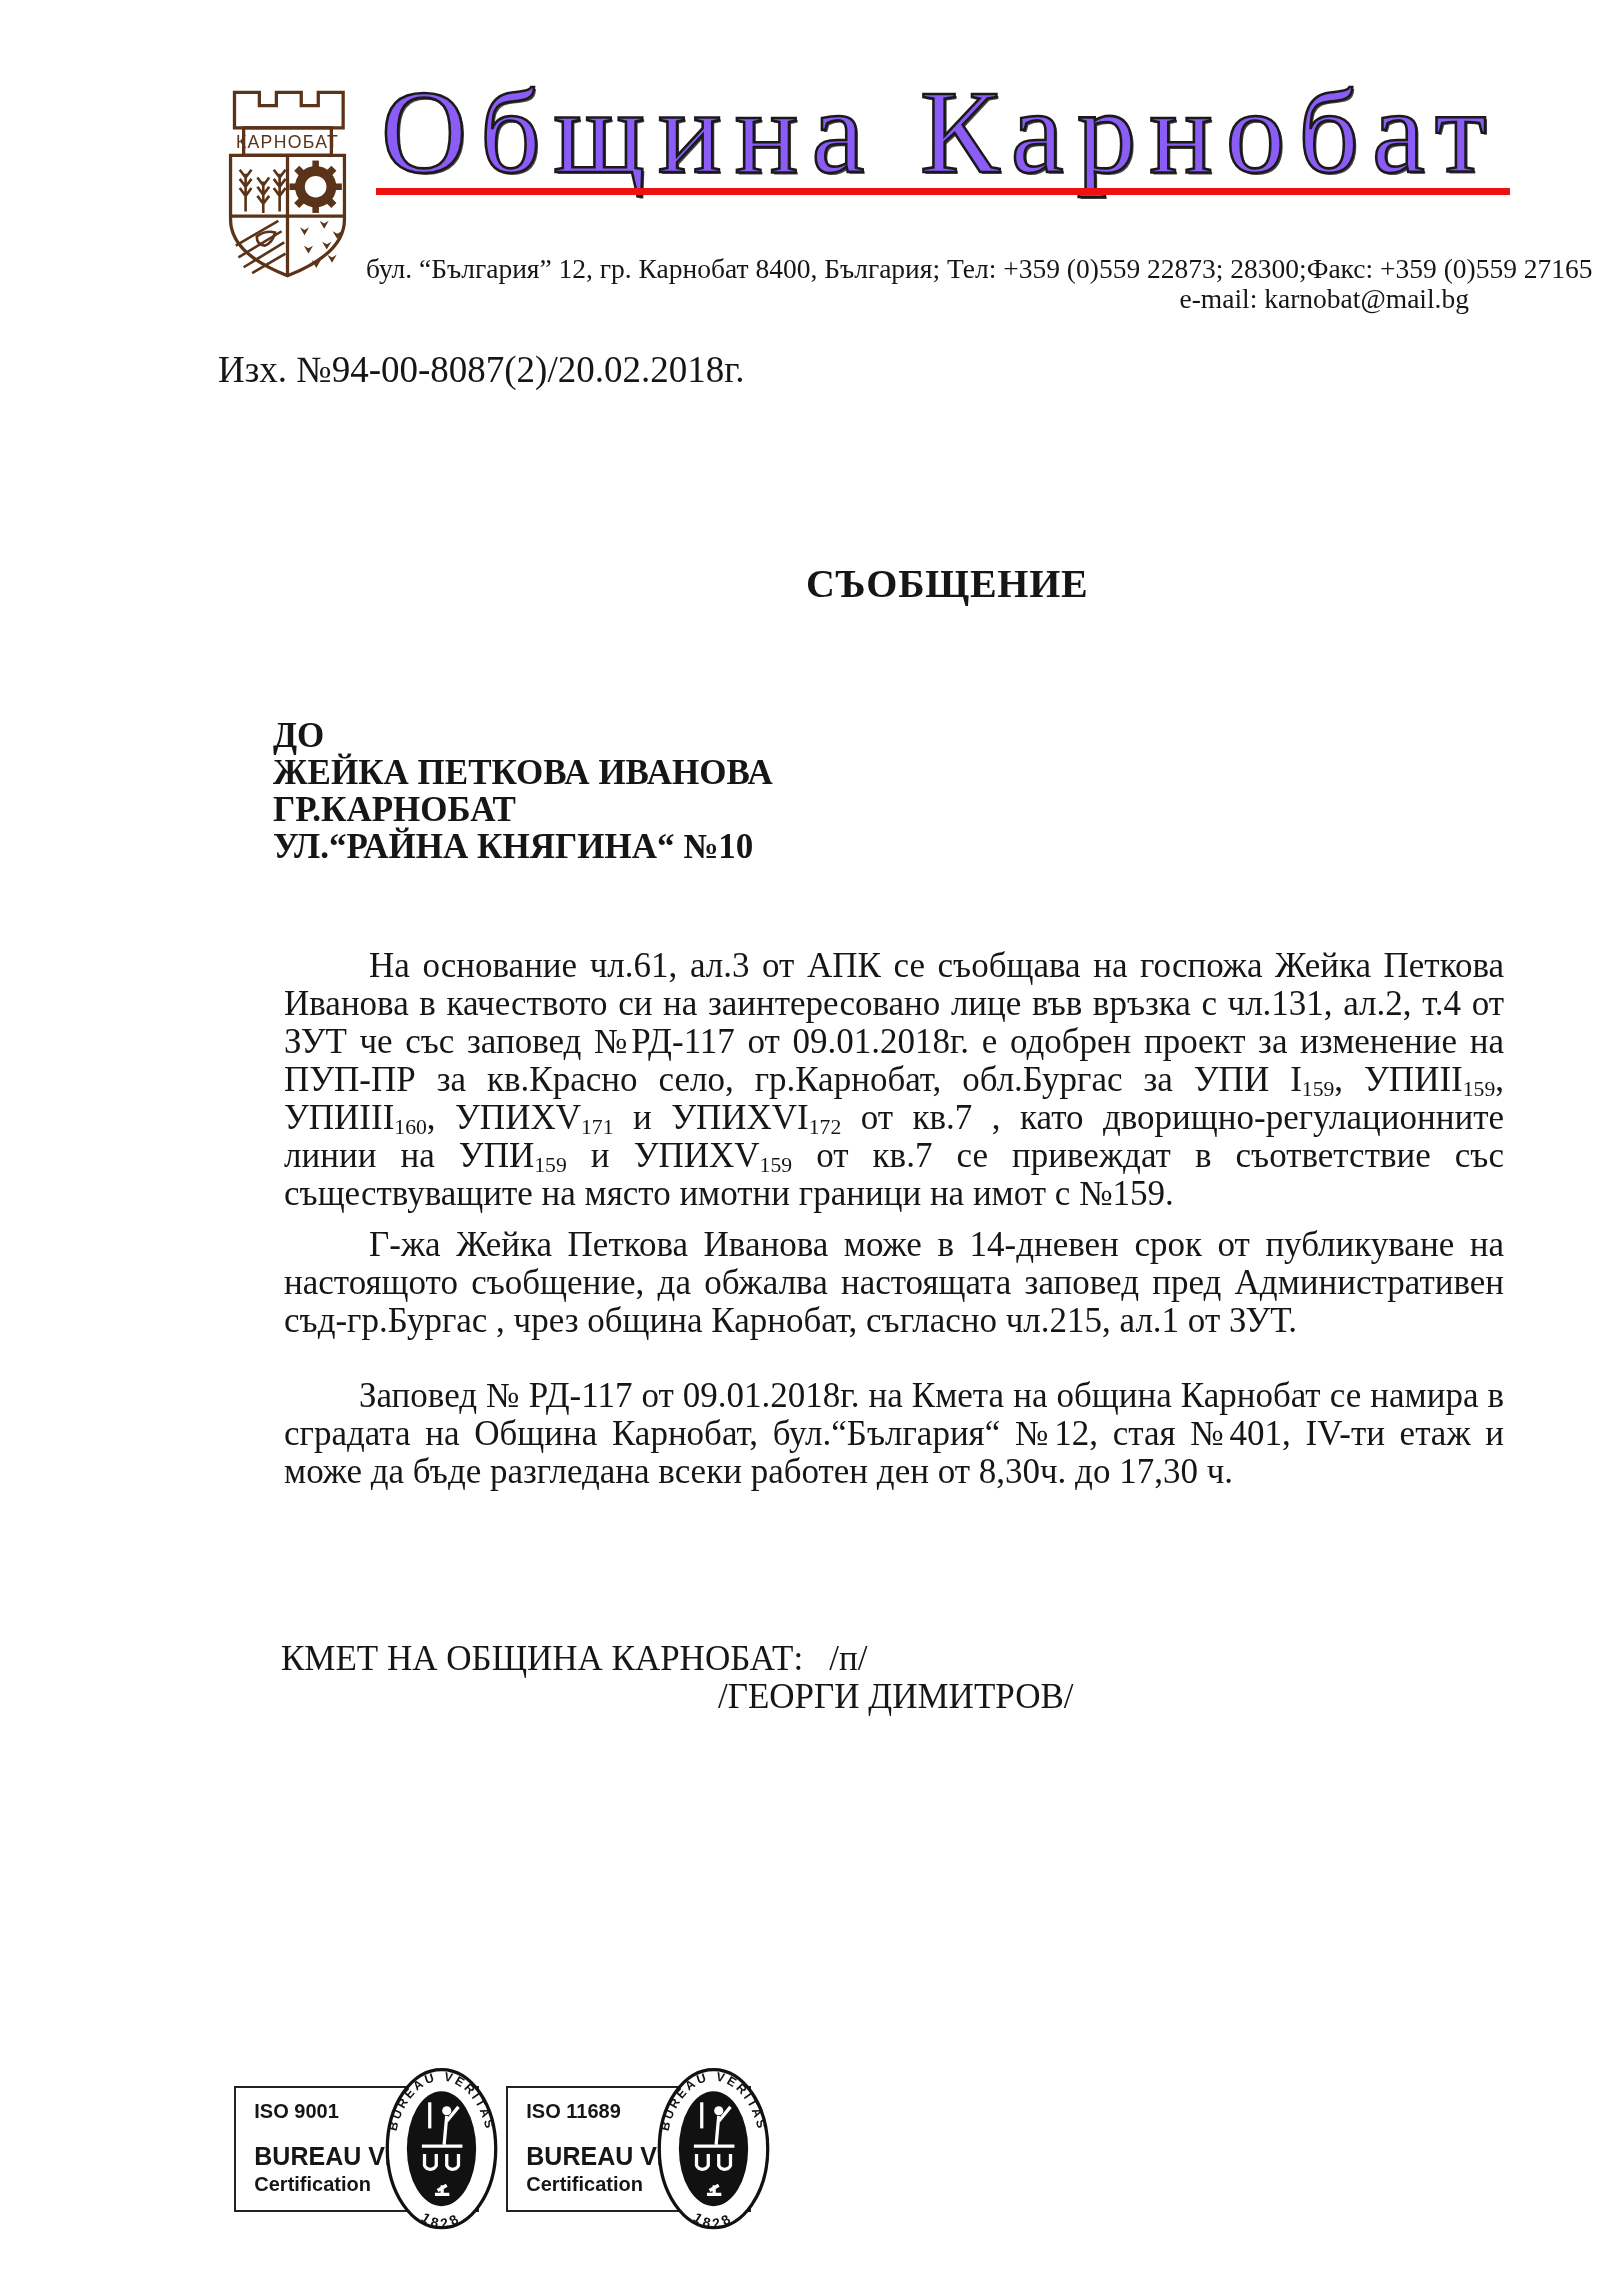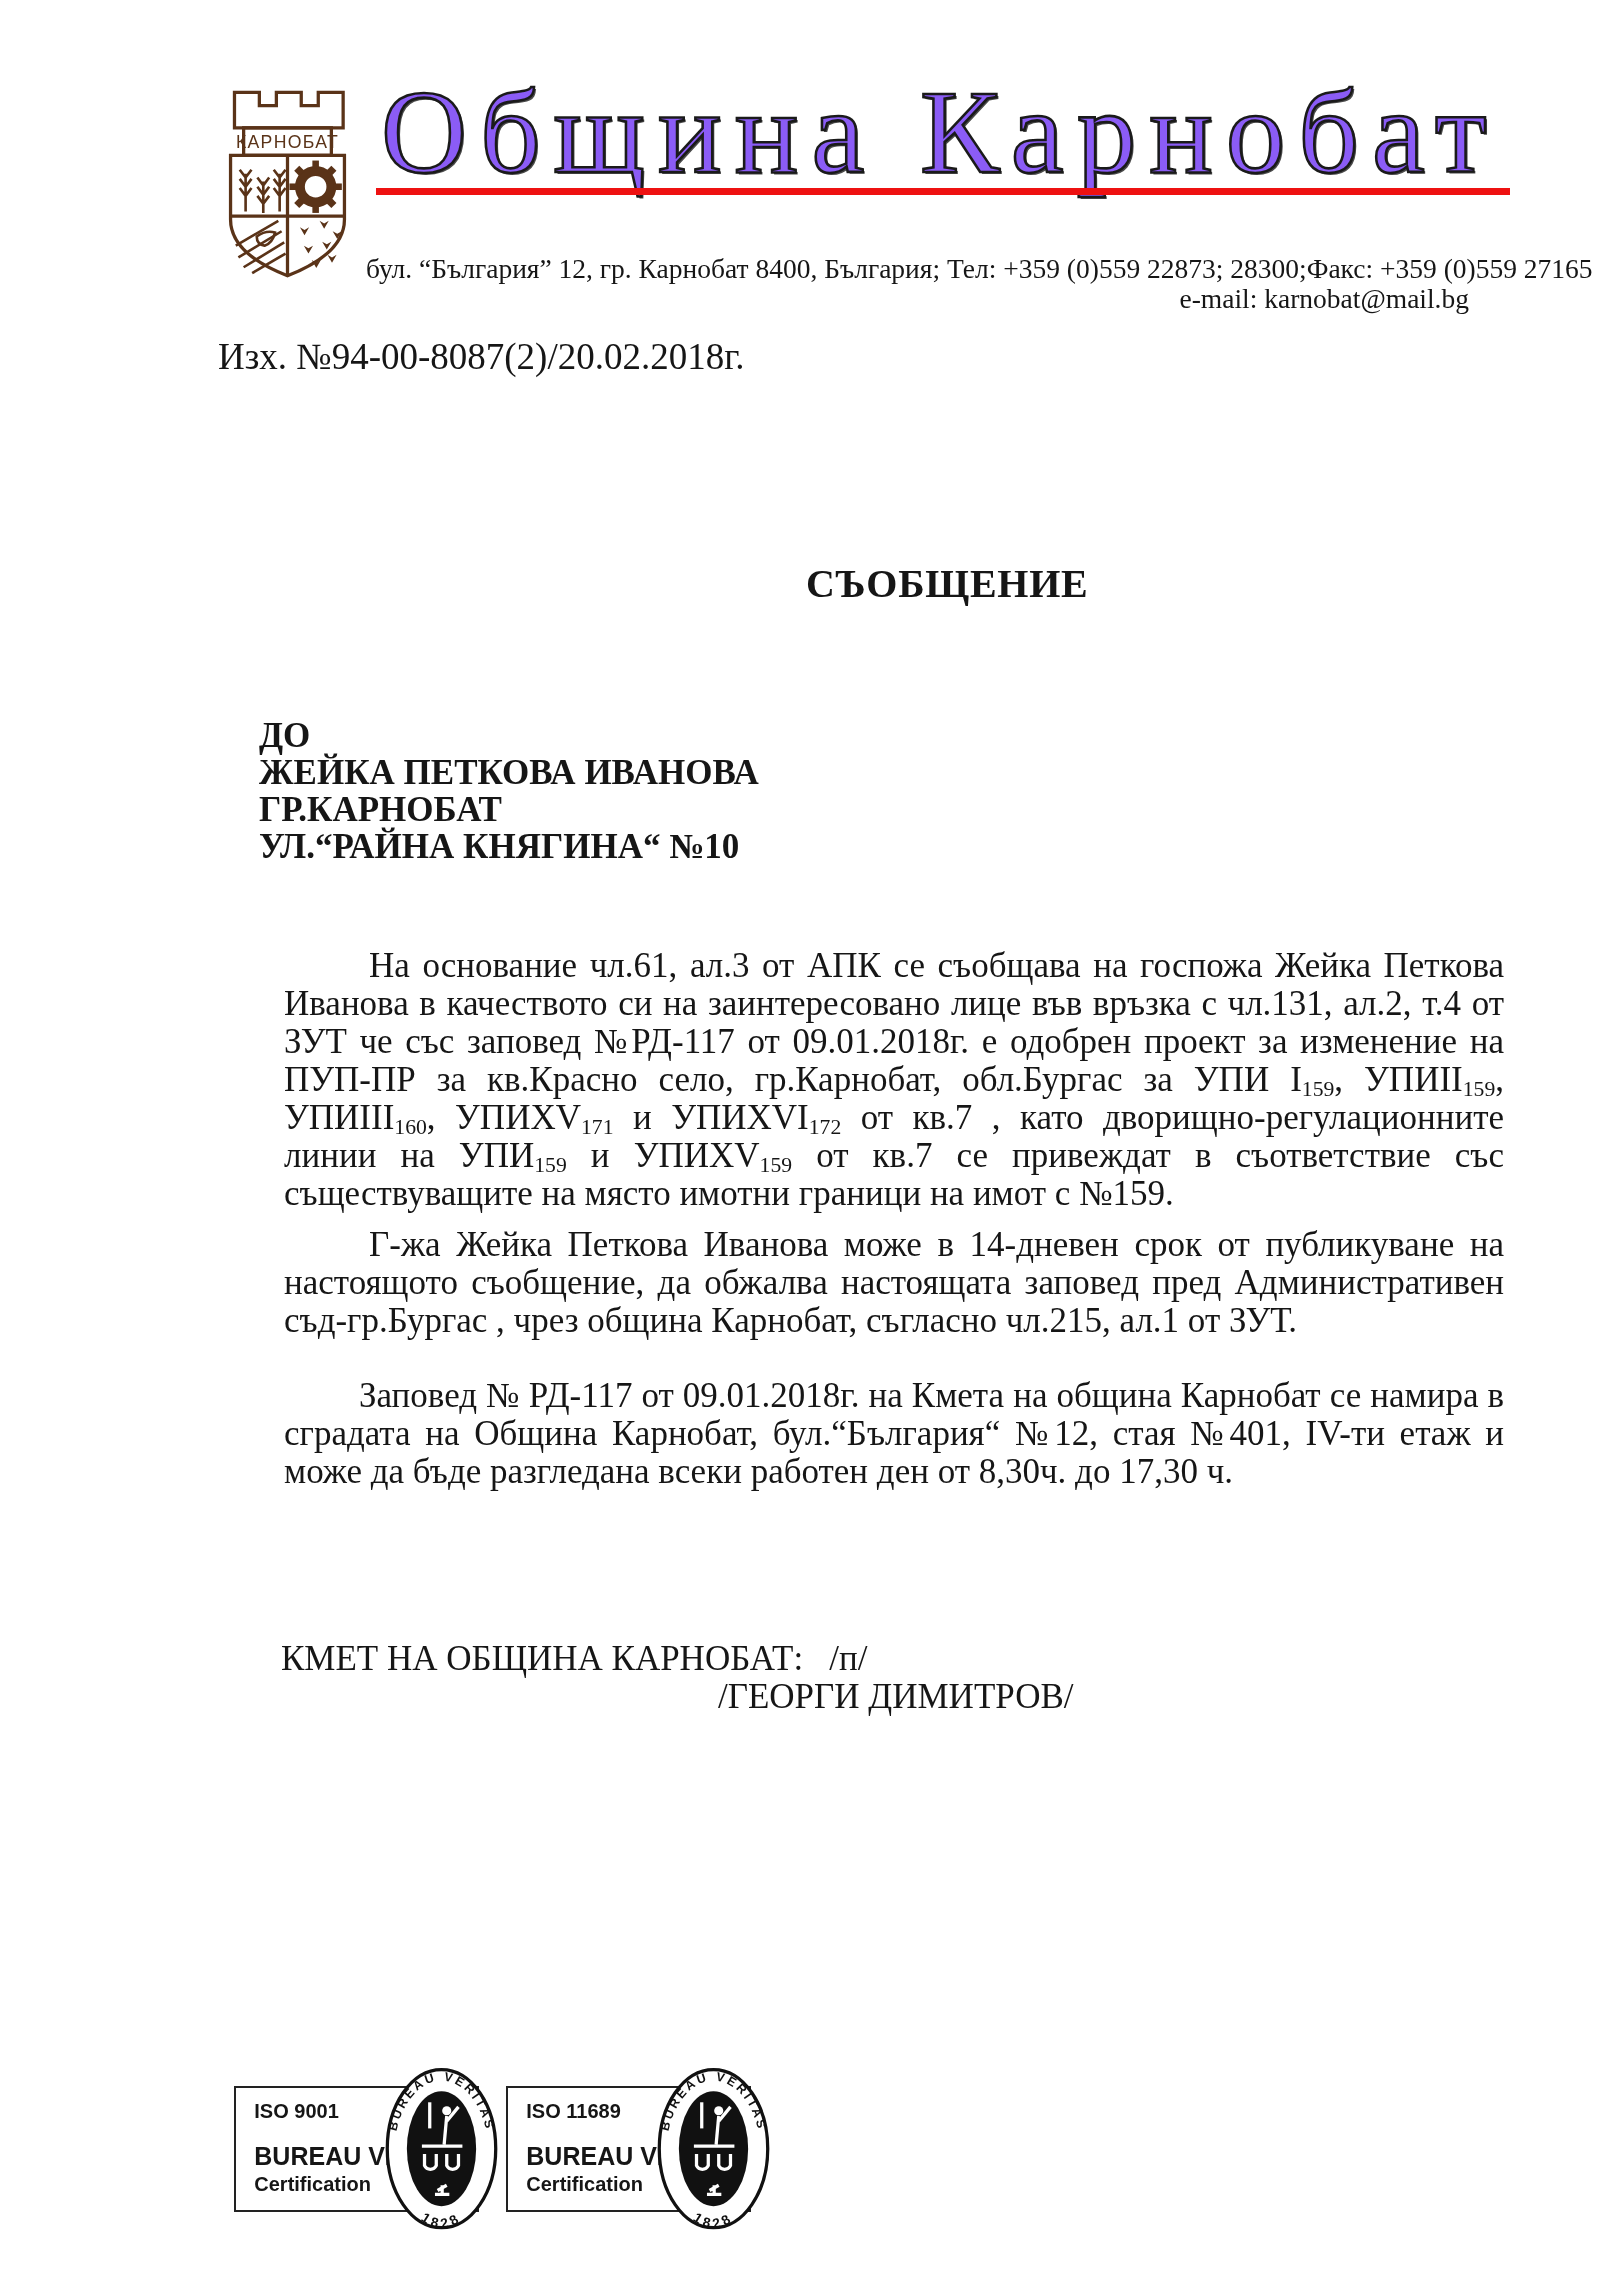--- a/index.html
+++ b/index.html
@@ -32,25 +32,25 @@
   .address-line{
     left:366px;top:253px;width:1119px;
     font-size:27.5px;text-align:center;white-space:nowrap;
   }
   .email-line{
     right:154px;top:283px;
     font-size:27.5px;text-align:right;white-space:nowrap;
   }
 
   
-  .ref-number{left:218px;top:335px;font-size:37px;white-space:nowrap;}
+  .ref-number{left:218px;top:348px;font-size:37px;white-space:nowrap;}
   .doc-title{left:806px;top:560px;font-size:40px;font-weight:bold;letter-spacing:0.7px;white-space:nowrap;}
 
   
-  .recipient{left:259px;top:717px;font-size:35px;font-weight:bold;line-height:37px;}
+  .recipient{left:273px;top:717px;font-size:35px;font-weight:bold;line-height:37px;}
 
   
   .body-text{
     left:271px;top:934px;width:1246px;
     font-size:35px;line-height:38px;
     text-align:justify;
   }
   .body-text p{margin:13px;}
   .body-text p.p1,.body-text p.p2{text-indent:85px;}
   .body-text p.p3{margin-top:37px;text-indent:75px;}

